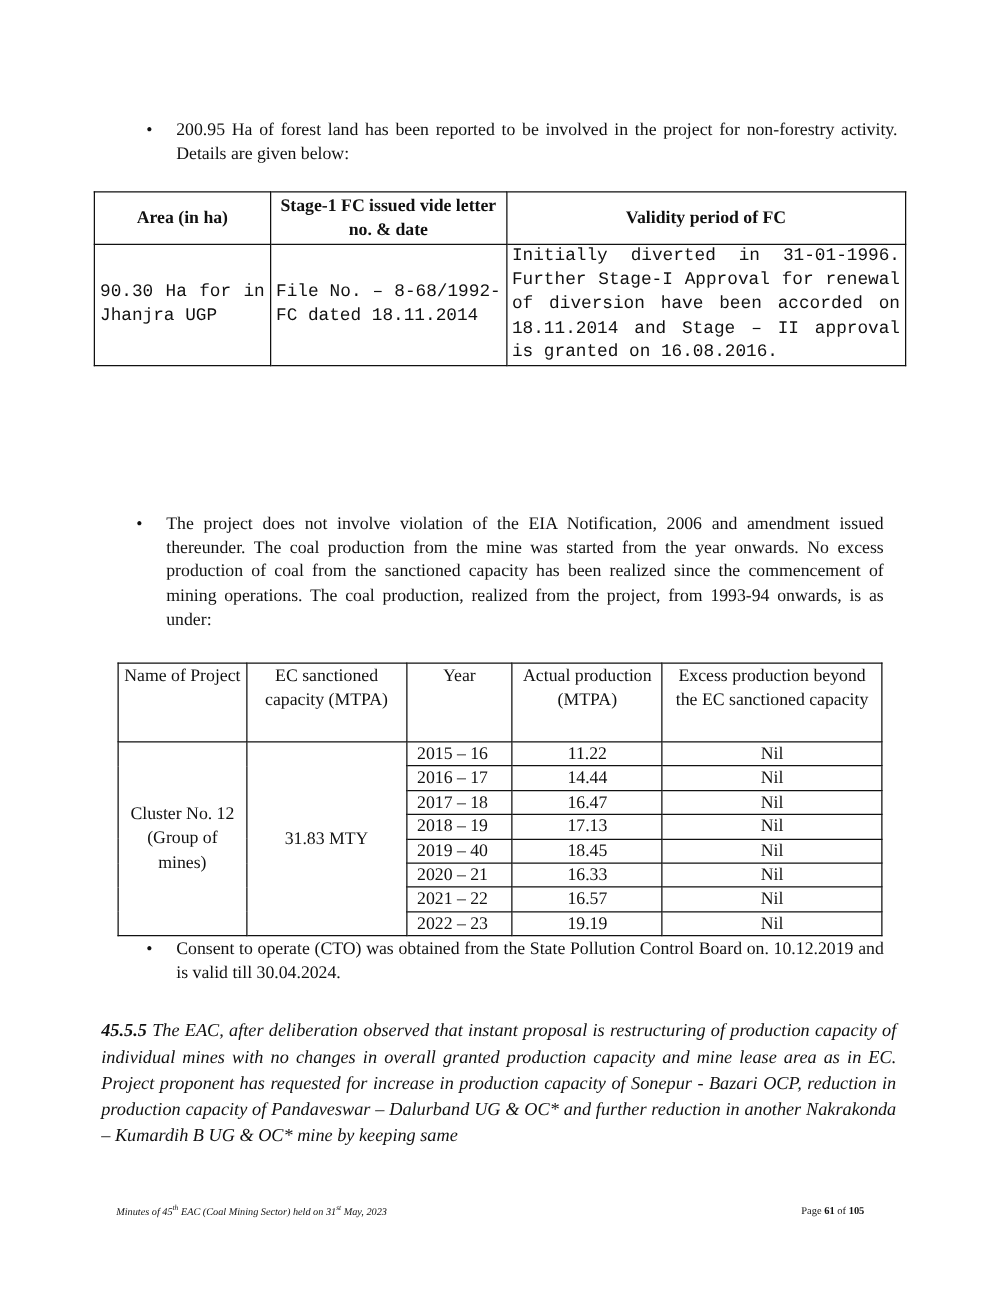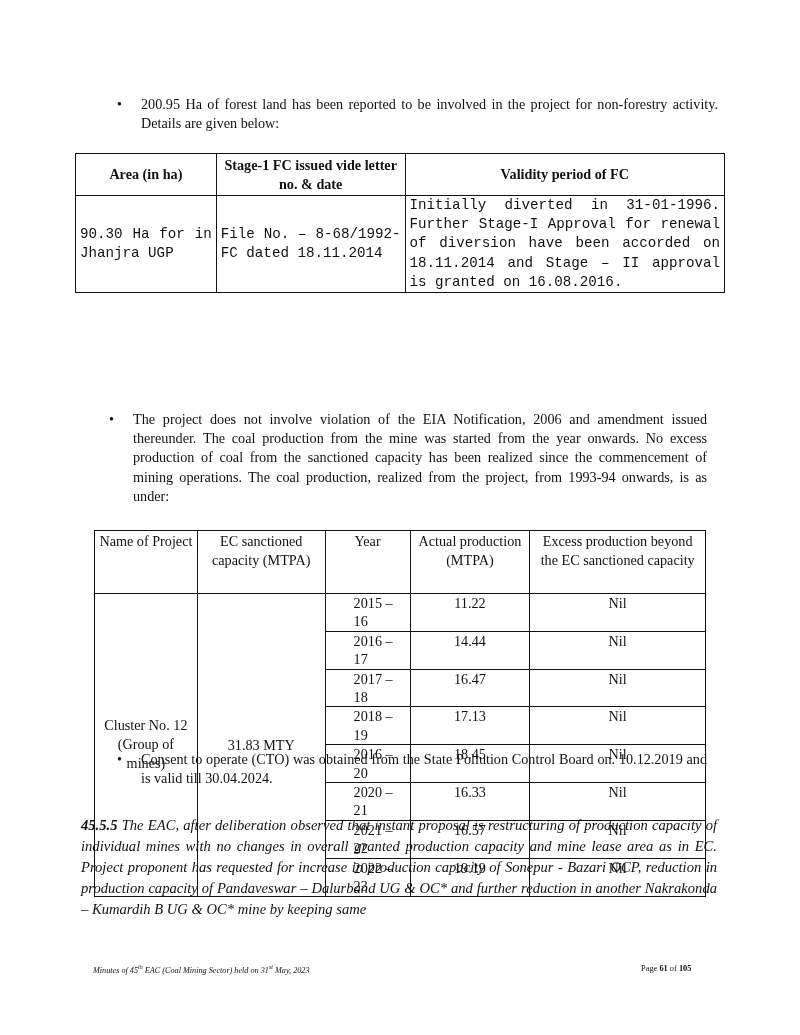--- a/index.html
+++ b/index.html
@@ -8,21 +8,21 @@
   .page { position: absolute; left: 0; top: 0; width: 800px; height: 1035px; }
   .bullet { position: absolute; font-size: 14.2px; line-height: 19.2px; text-align: justify; }
   .bullet .dot { position: absolute; left: -24px; top: 0; }
   .bullet p { margin: 0; }
   table { border-collapse: collapse; position: absolute; font-size: 14.2px; margin-top: 16px; }
   td, th { border: 1px solid #111; padding: 0 4px; vertical-align: top; line-height: 19.2px; }
   th { font-weight: bold; text-align: center; vertical-align: middle; }
   .t1 td { text-align: justify; font-family: Liberation Mono, monospace; }
   .t2 th { font-weight: normal; vertical-align: top; line-height: 19.4px; padding-top: 1px; }
   .t2 td { text-align: center; line-height: 18.4px; padding: 0 4px; }
-  .t2 td.left-align { text-align: left; padding-left: 28px; }
+  .t2 td.left-align { text-align: left; padding-left: 8px; }
   .t2 td.mid { vertical-align: middle; }
   .para { position: absolute; left: 81px; top: 815px; width: 636px; font-size: 14.6px; line-height: 21px;
           font-style: italic; text-align: justify; }
   .para b { font-style: italic; }
   .footer-left { position: absolute; left: 93px; top: 964px; font-size: 8.2px; font-style: italic; }
   .footer-right { position: absolute; left: 641px; top: 964px; font-size: 8.4px; }
   sup { font-size: 6px; }
 </style>
 </head>
 <body>
@@ -95,21 +95,21 @@
         <td class="left-align">2017 – 18</td>
         <td>16.47</td>
         <td>Nil</td>
       </tr>
       <tr>
         <td class="left-align">2018 – 19</td>
         <td>17.13</td>
         <td>Nil</td>
       </tr>
       <tr>
-        <td class="left-align">2016 – 20</td>
+        <td class="left-align">2019 – 40</td>
         <td>18.45</td>
         <td>Nil</td>
       </tr>
       <tr>
         <td class="left-align">2020 – 21</td>
         <td>16.33</td>
         <td>Nil</td>
       </tr>
       <tr>
         <td class="left-align">2021 – 22</td>

